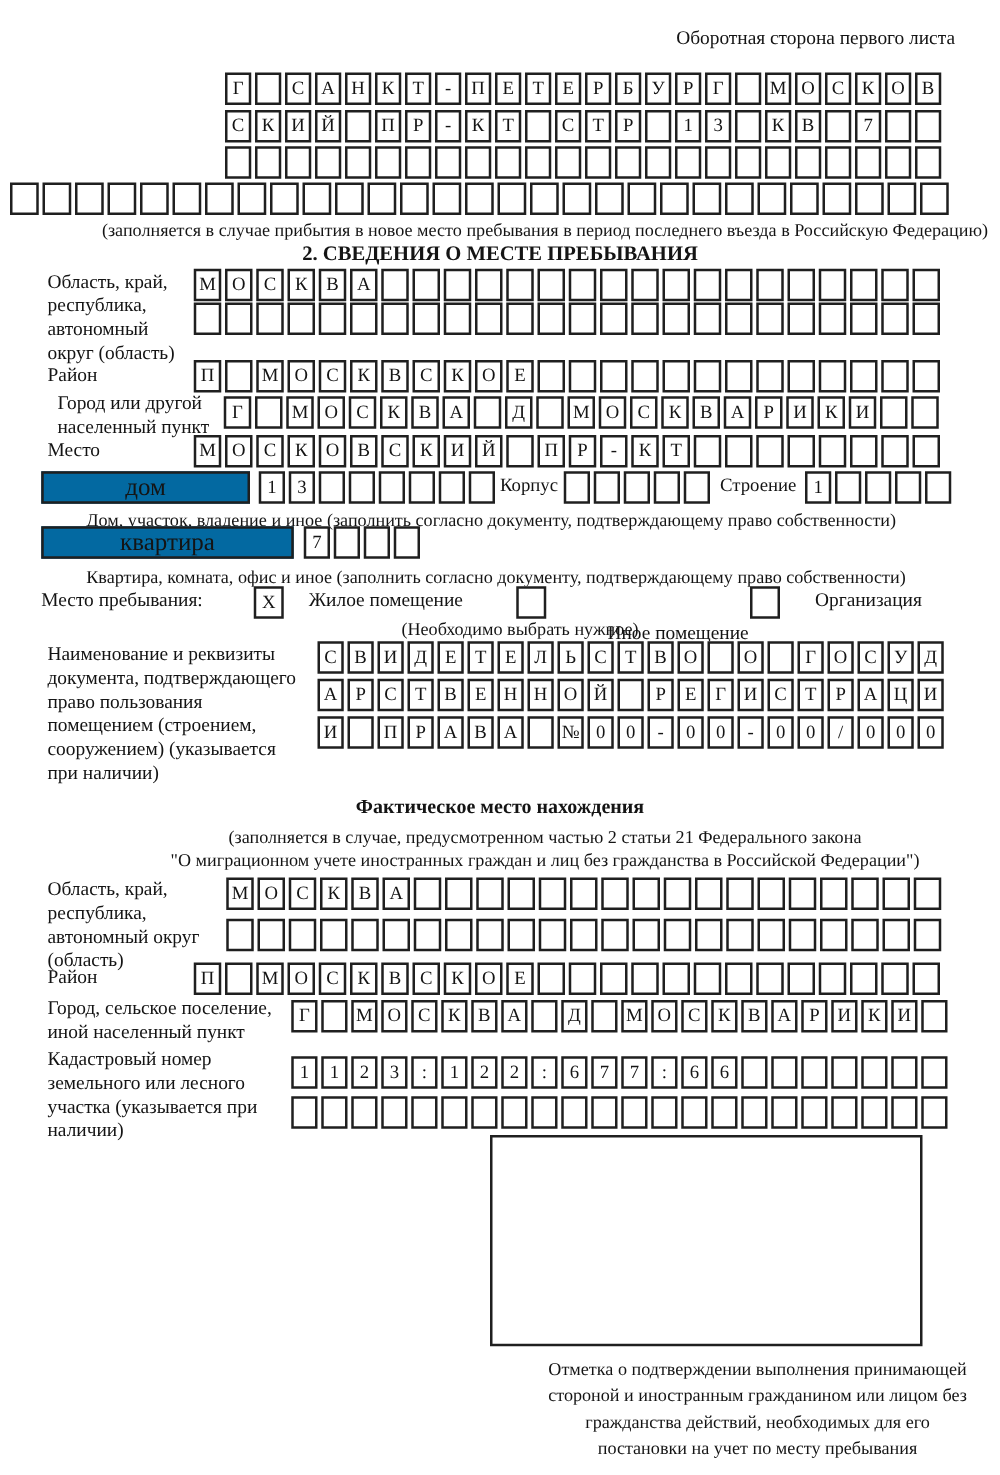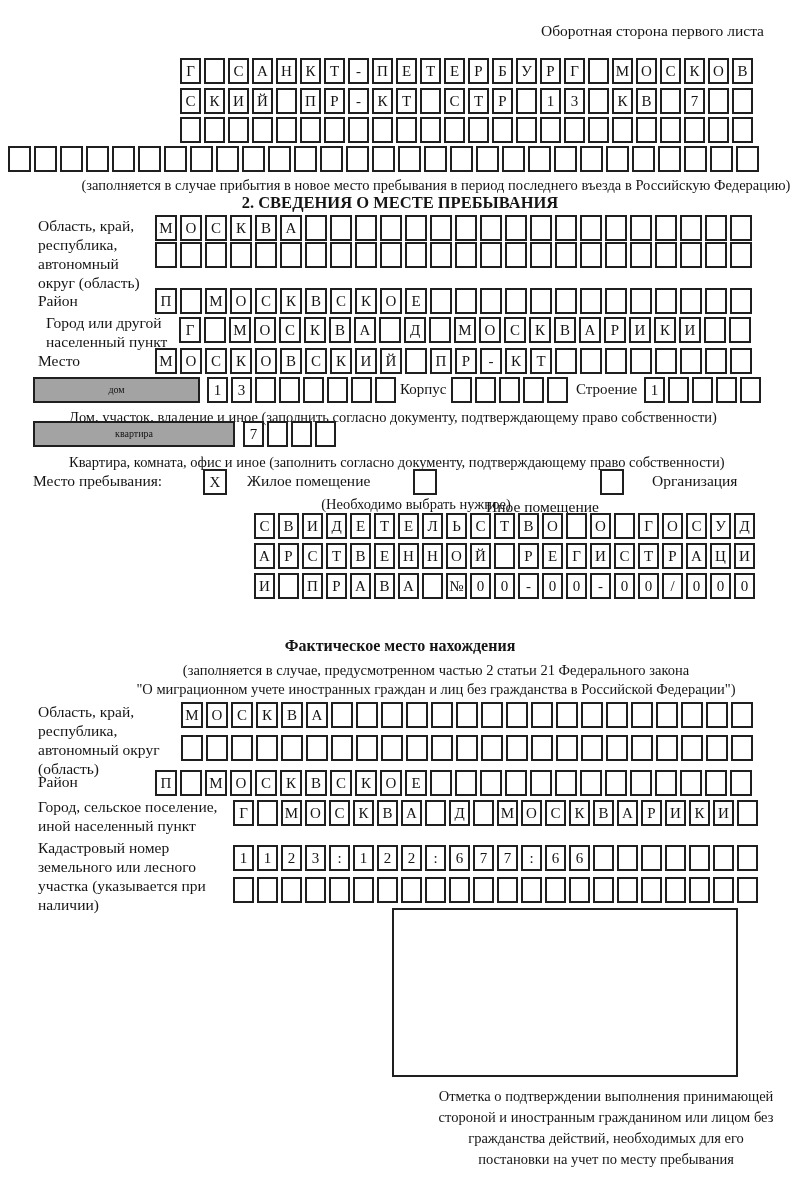--- a/index.html
+++ b/index.html
@@ -18,21 +18,21 @@
   .cell {
     flex:none; height:22px; border:2px solid #1f1f1f; background:#fff;
     text-align:center; font-size:15px; line-height:22px;
     font-family:"Liberation Serif","DejaVu Serif",serif;
   }
   .p24 .cell { width:17px; }
   .p25 .cell { width:18px; }
   .p26 .cell { width:19px; }
   .fieldbox {
     height:22px; border:2px solid #1f1f1f; text-align:center;
-    font-size:10px; line-height:22px; background:#a3a3a3;
+    font-size:20px; line-height:22px; background:#0369a1;
   }
   .chk {
     width:20px; height:22px; border:2px solid #1f1f1f; background:#fff;
     text-align:center; font-size:15px; line-height:22px;
   }
   .bigbox { border:2px solid #1f1f1f; background:#fff; }
 </style>
 </head>
 <body>
 
@@ -330,20 +330,21 @@
 
   <div class="abs lbl" style="left:33px; top:471px;">Место пребывания:</div>
   <div class="abs chk" style="left:203px; top:469px;">X</div>
   <div class="abs lbl" style="left:247px; top:471px;">Жилое помещение</div>
   <div class="abs chk" style="left:413px; top:469px;"></div>
   <div class="abs lbl" style="left:458px; top:497px;margin-left:28px;">Иное помещение</div>
   <div class="abs chk" style="left:600px; top:469px;"></div>
   <div class="abs lbl" style="left:652px; top:471px;">Организация</div>
   <div class="abs note" style="left:0; width:760px; top:495px; text-align:center;">(Необходимо выбрать нужное)</div>
 
+  <div class="abs lbl" style="left:38px; top:514px; width:208px;">Наименование и реквизиты документа, подтверждающего право пользования помещением (строением, сооружением) (указывается при наличии)</div>
   <div class="abs cells p24" style="left:254px; top:513px;">
       <span class="cell">С</span>
       <span class="cell">В</span>
       <span class="cell">И</span>
       <span class="cell">Д</span>
       <span class="cell">Е</span>
       <span class="cell">Т</span>
       <span class="cell">Е</span>
       <span class="cell">Л</span>
       <span class="cell">Ь</span>

